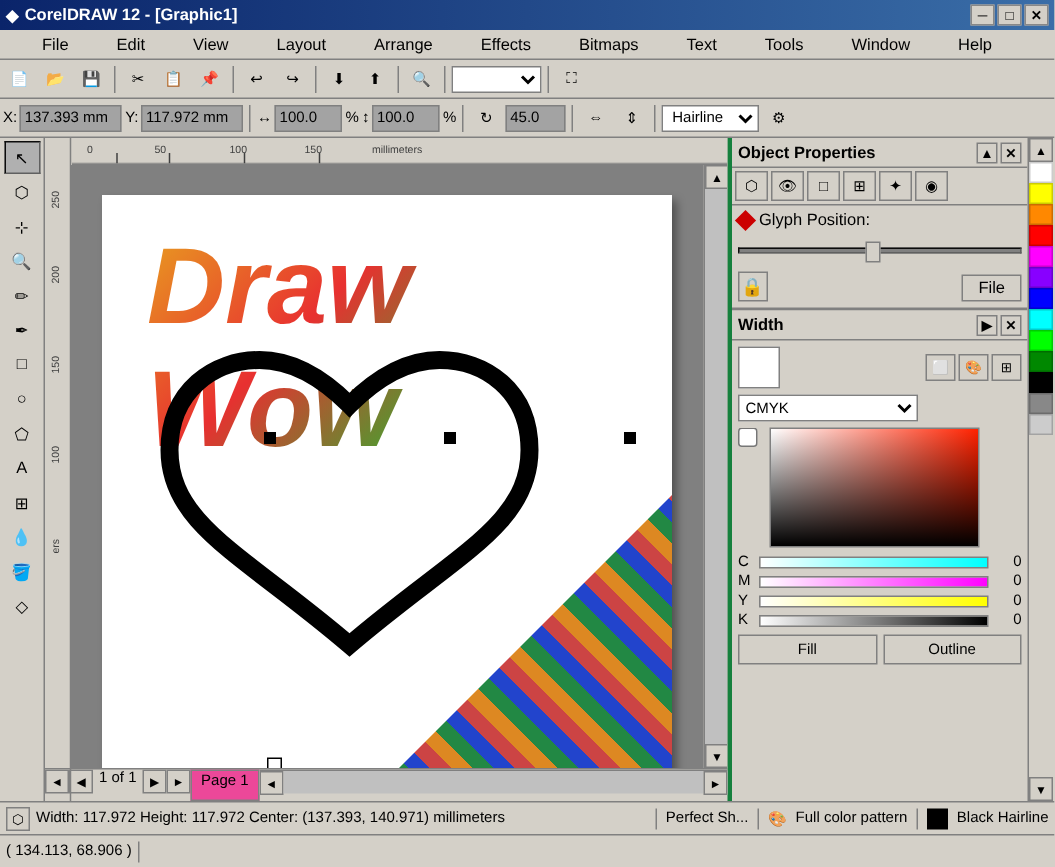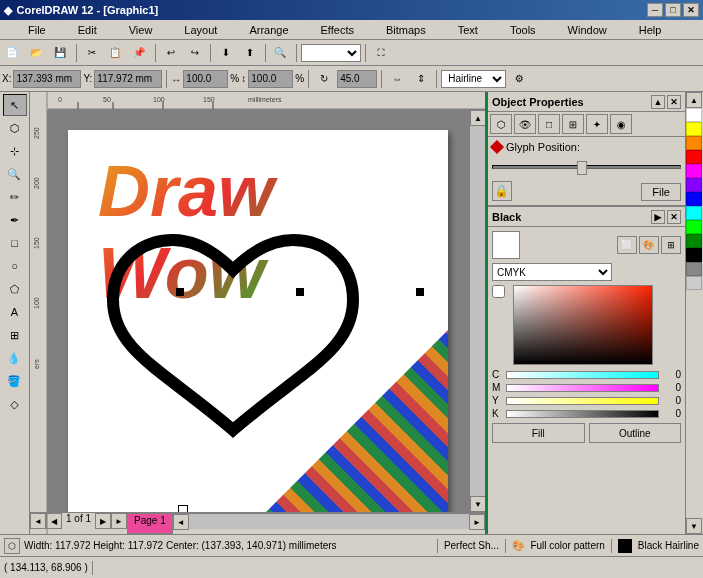--- a/index.html
+++ b/index.html
@@ -684,21 +684,21 @@
         </div>
         <div style="display:flex;justify-content:space-between;align-items:center;">
           <div class="lock-icon-btn">🔒</div>
           <button class="apply-btn">File</button>
         </div>
       </div>
     </div>
 
     <div class="color-panel">
       <div class="color-panel-header">
-        <span>Black</span>
+        <span>Width</span>
         <div style="display:flex;gap:2px;">
           <div class="panel-close-btn">▶</div>
           <div class="panel-close-btn">✕</div>
         </div>
       </div>
       <div class="color-panel-content">
 
         <div class="color-top-row">
           <div class="color-white-box"></div>
           <div class="color-tool-row">

